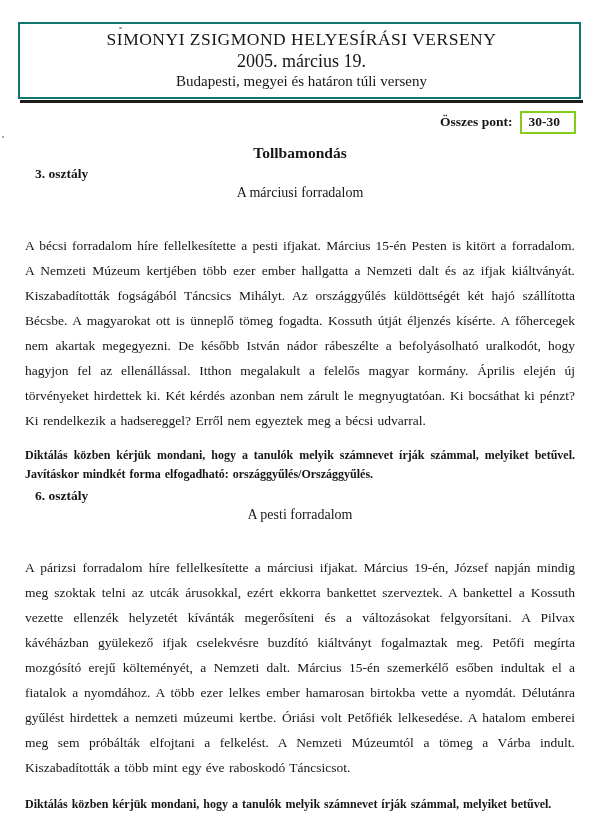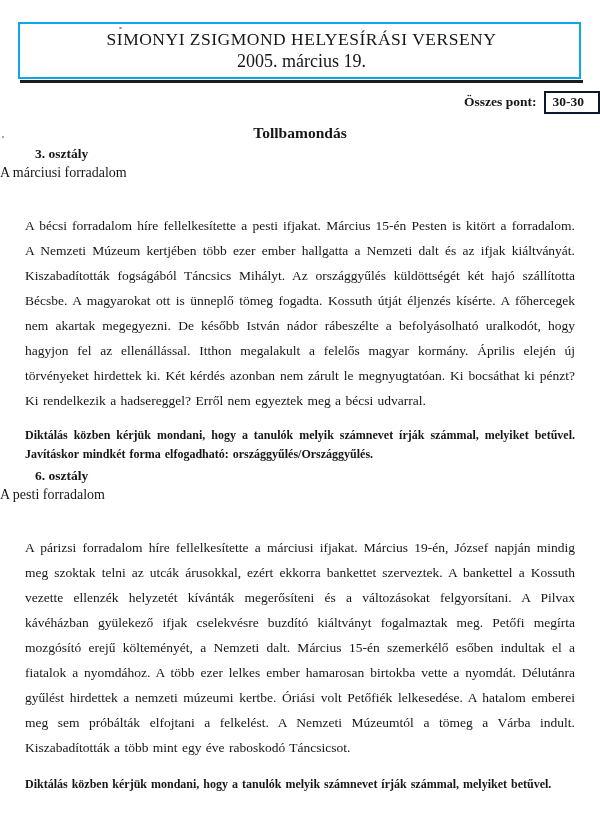--- a/index.html
+++ b/index.html
@@ -16,21 +16,21 @@
     position: relative;
   }
   .page {
     width: 600px;
     height: 823px;
     position: relative;
   }
   
   .header-box {
     margin: 22px 19px 0 18px;
-    border: 2px solid #0ea5e9;
+    border: 2px solid #0f766e;
     text-align: center;
     padding: 4px 0 6px 4px;
   }
   .header-title {
     font-size: 17.5px;
     line-height: 23px;
     letter-spacing: 0.5px;
   }
   .header-date {
     font-size: 18px;
@@ -41,50 +41,52 @@
     line-height: 20px;
   }
   .thick-rule {
     height: 3px;
     background: #1c1c1c;
     margin: 1px 17px 0 20px;
   }
   
   .score-row {
     margin-top: 7px;
+    padding-right: 24px;
     display: flex;
     justify-content: flex-end;
     align-items: center;
     height: 24px;
   }
   .score-label {
     font-weight: bold;
     font-size: 13.5px;
   }
   .score-box {
-    border: 2px solid #0f172a;
+    border: 2px solid #84cc16;
     margin-left: 7px;
     padding: 1px 14px 2px 7px;
     font-weight: bold;
     font-size: 13.5px;
     min-width: 30px;
   }
   
   .doc-title {
     text-align: center;
     font-weight: bold;
     font-size: 15.5px;
     margin-top: 10px;
   }
   .grade-label {
     font-weight: bold;
     font-size: 13.5px;
     margin: 4px 0 0 35px;
   }
   .section-title {
+    text-align: center;
     font-size: 14px;
     margin-top: 3px;
   }
   
   .body-text {
     font-size: 13.5px;
     line-height: 25px;
     text-align: justify;
     margin: 32px 25px 0 25px;
     word-spacing: 1px;
@@ -112,20 +114,21 @@
 <body>
 
 <div class="page">
 
   <span class="speck speck-a"></span>
   <span class="speck speck-b"></span>
 
   <div class="header-box">
     <div class="header-title">SIMONYI ZSIGMOND HELYESÍRÁSI VERSENY</div>
     <div class="header-date">2005. március 19.</div>
+    <div class="header-subtitle">Budapesti, megyei és határon túli verseny</div>
   </div>
   <div class="thick-rule"></div>
 
   <div class="score-row">
     <span class="score-label">Összes pont:</span>
     <span class="score-box">
       <span>30-30</span>
     </span>
   </div>
 

